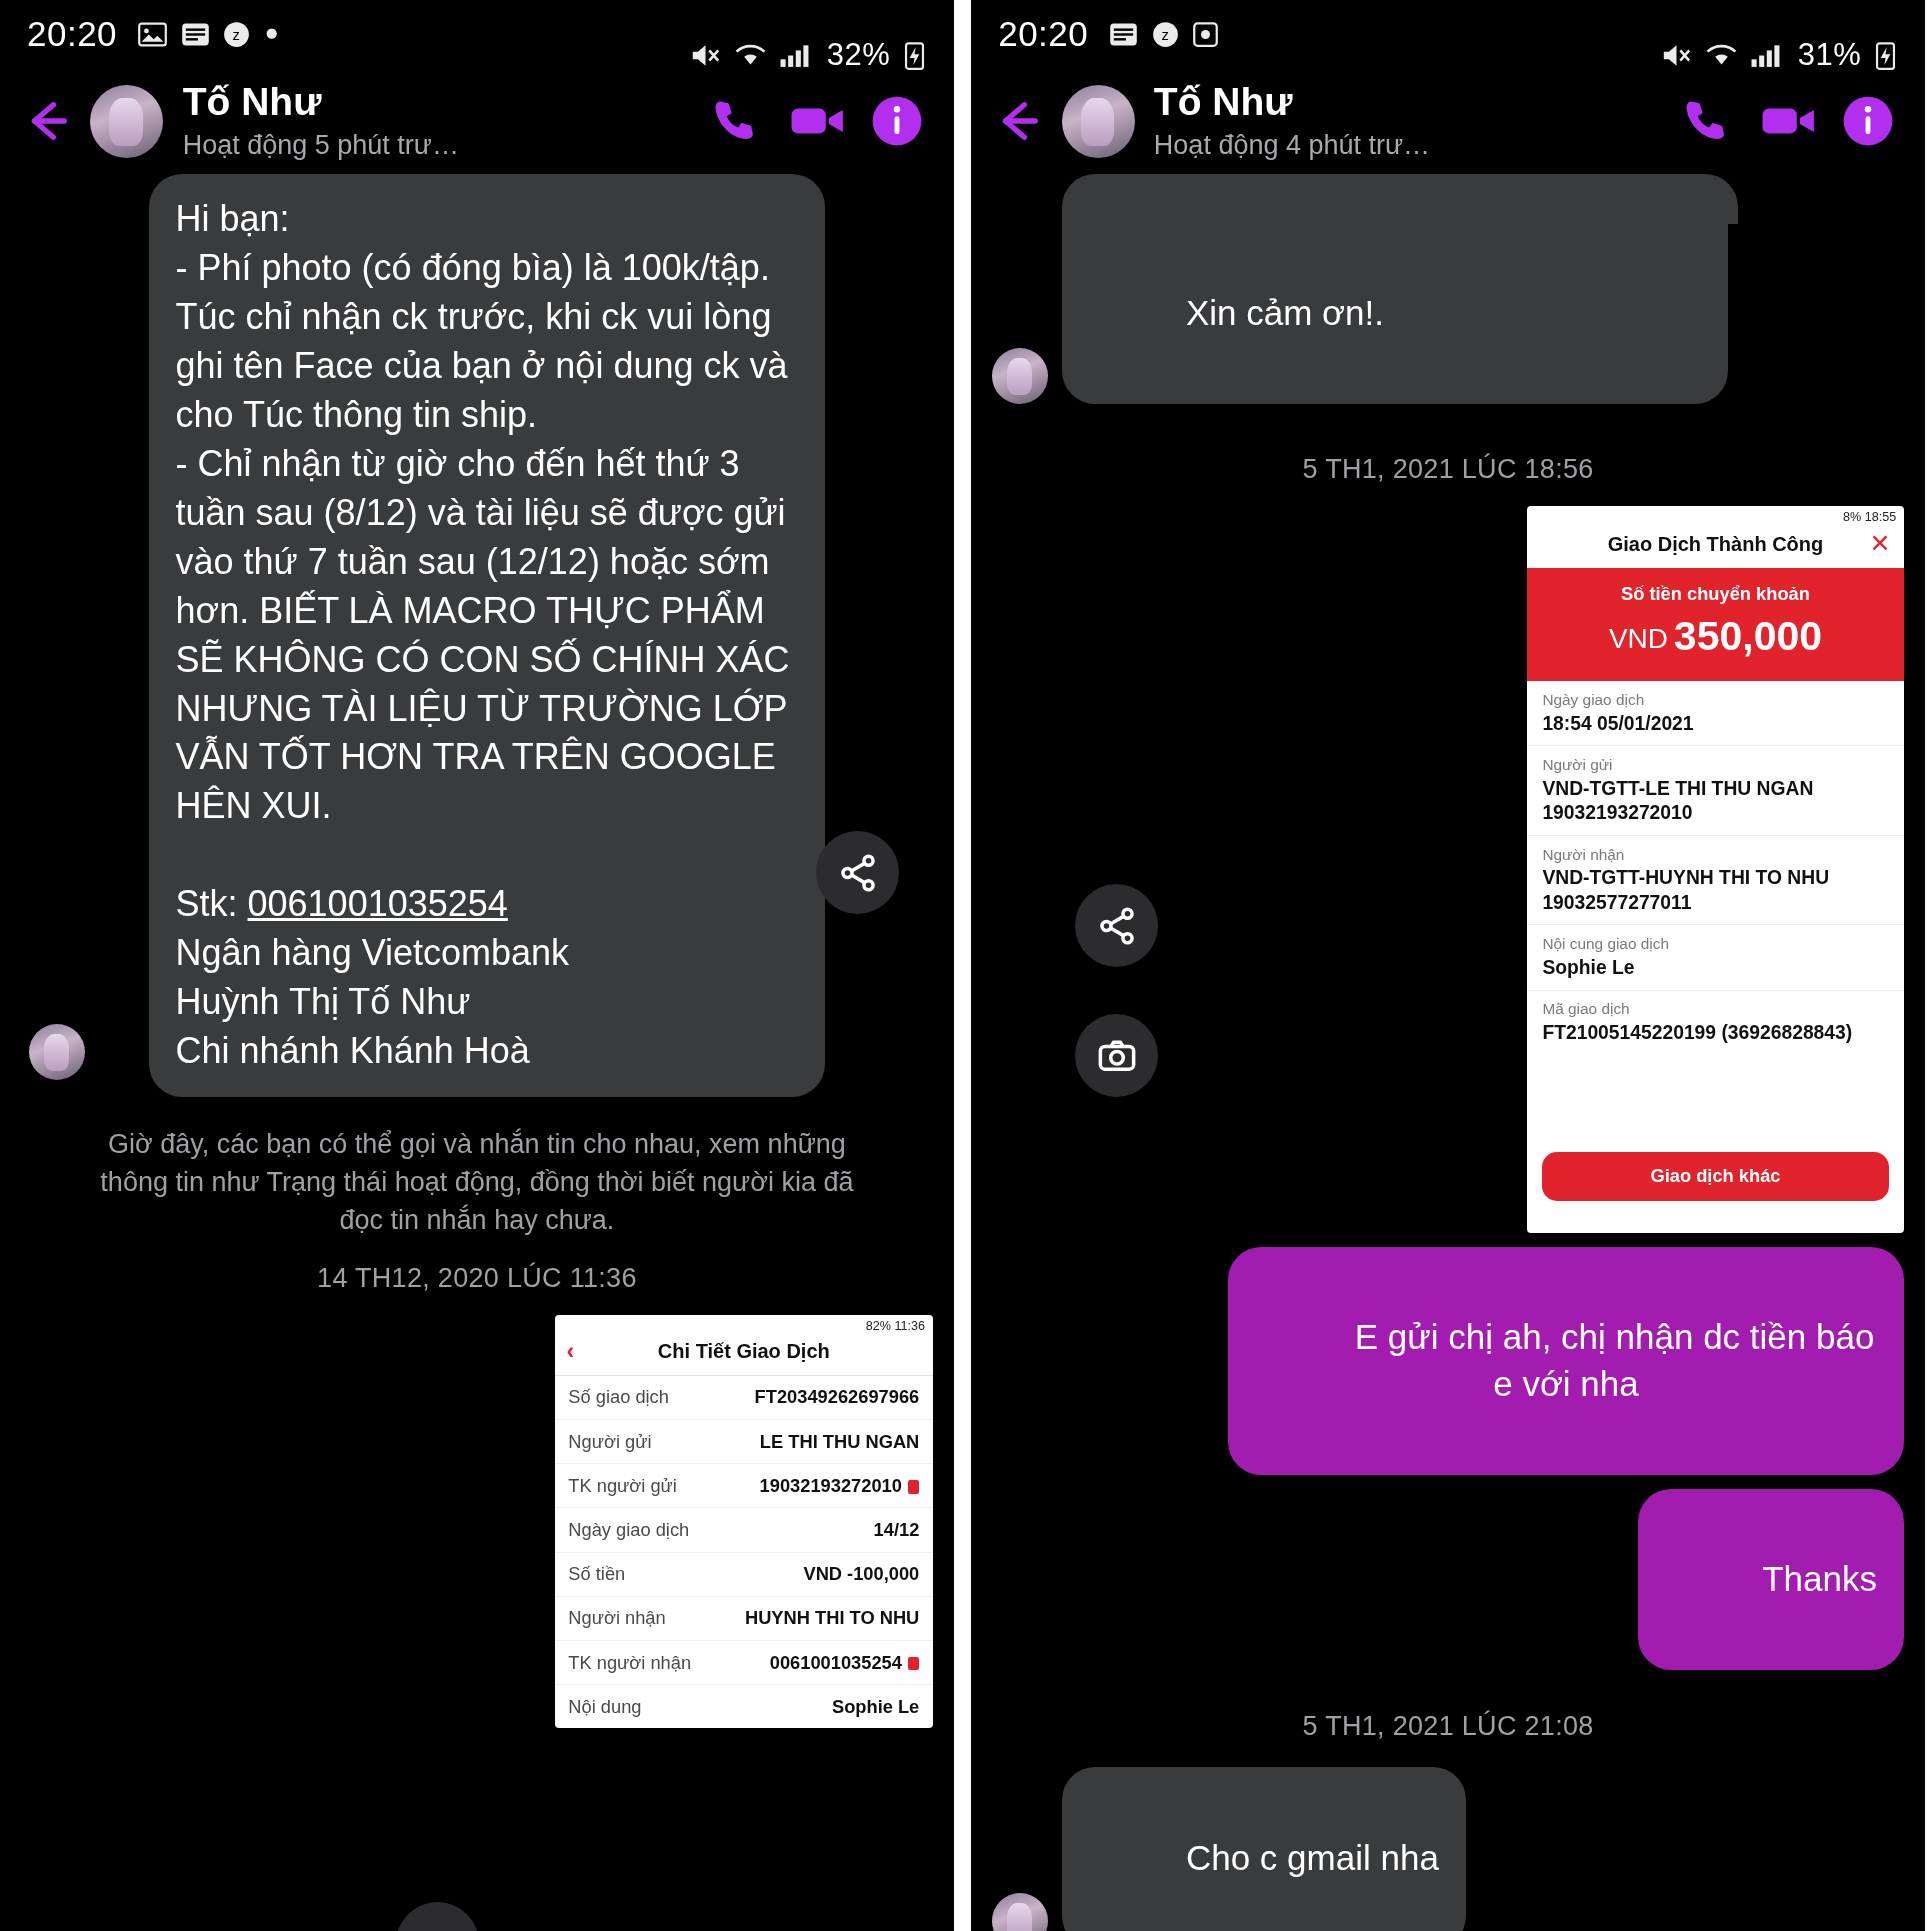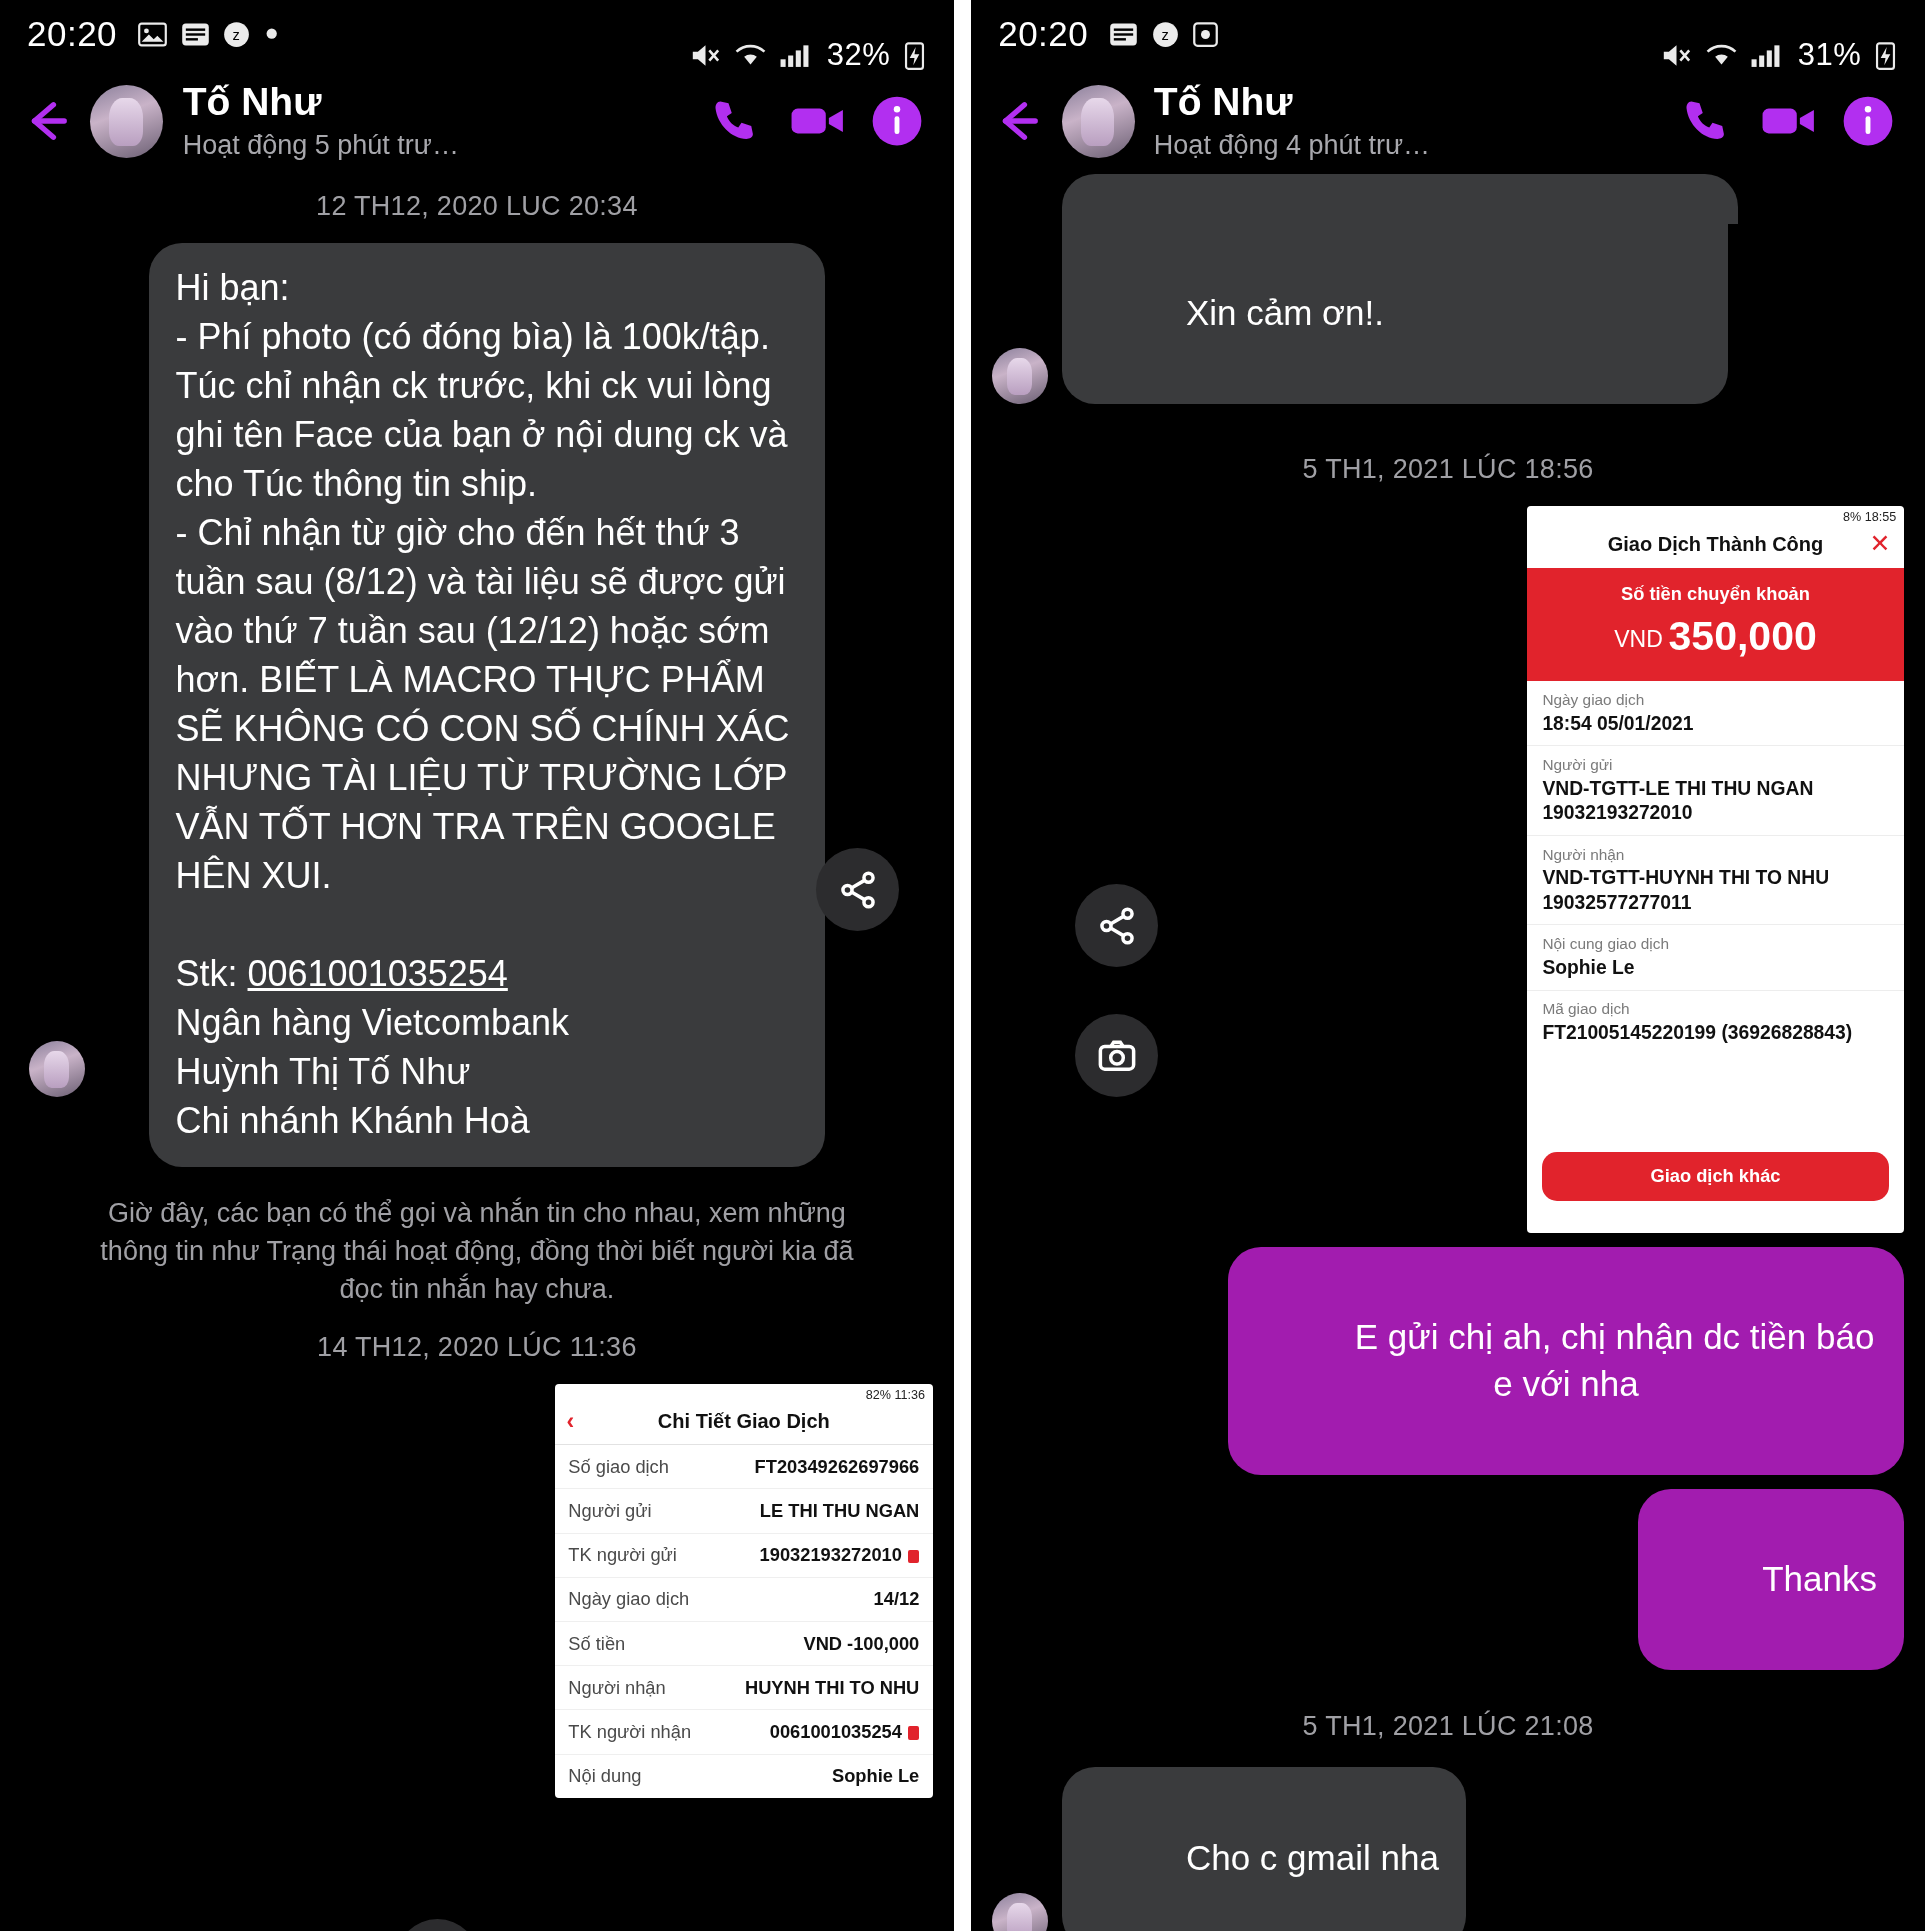--- a/index.html
+++ b/index.html
@@ -146,21 +146,21 @@
   .receipt td.k { color: #4a4a4a; text-align: left; }
   .receipt td.v { color: #111; text-align: right; font-weight: 700; }
   .receipt tr + tr td { border-top: 1px solid #efefef; }
   .copy-dot { display:inline-block; width:11.6px;height:13.5px;background:#e1232c;margin-left:5.8px;border-radius:1.9px;vertical-align:middle;}
   .red-band {
     background: #e1232c; color: #fff; text-align: center;
     padding: 15.4px 0 21px;
   }
   .red-band .lbl { font-size: 18.3px; font-weight: 700; }
   .red-band .amt { font-size: 41px; font-weight: 700; margin-top: 7.7px; }
-  .red-band .amt .cur { font-size: 23px; font-weight: 400; vertical-align: middle; margin-right: 5.8px; }
+  .red-band .amt .cur { font-size: 28px; font-weight: 400; vertical-align: middle; margin-right: 5.8px; }
   .kv { padding: 9.7px 15.4px; border-bottom: 1px solid #ededed; }
   .kv .k { font-size: 15.4px; color: #7b7b7b; }
   .kv .v { font-size: 19.3px; color: #111; font-weight: 700; margin-top: 2.9px; line-height:1.25; }
   .redbtn {
     margin: 13.5px 15.4px 15.4px;
     background: #e1232c; color: #fff;
     text-align: center; border-radius: 15px;
     padding: 13.5px 0; font-size: 18.3px; font-weight: 700;
   }
   .shot-wrap { border-radius: 3.9px; overflow: hidden; background: #fff; }
@@ -267,21 +267,20 @@
           <svg width="52" height="52" viewBox="0 0 32 32">
               <circle cx="16" cy="16" r="15" fill="#b22ff0"></circle>
               <rect x="14.5" y="13" width="3" height="11" rx="1.4" fill="#fff"></rect>
               <circle cx="16" cy="8.8" r="2" fill="#fff"></circle>
             </svg>
         </span>
       </span>
     </div>
 
     <div class="convo">
-      <div class="daystamp">12 TH12, 2020 LUC 20:34</div>
 
       <div class="row in" style="align-items:flex-end;">
         <div style="width:56px;flex:0 0 56px;"></div>
         <div class="bubble in big" style="margin-left:58px;max-width:676px;"><span>Hi bạn:
 - Phí photo (có đóng bìa) là 100k/tập. Túc chỉ nhận ck trước, khi ck vui lòng ghi tên Face của bạn ở nội dung ck và cho Túc thông tin ship.
 - Chỉ nhận từ giờ cho đến hết thứ 3 tuần sau (8/12) và tài liệu sẽ được gửi vào thứ 7 tuần sau (12/12) hoặc sớm hơn. BIẾT LÀ MACRO THỰC PHẨM SẼ KHÔNG CÓ CON SỐ CHÍNH XÁC NHƯNG TÀI LIỆU TỪ TRƯỜNG LỚP VẪN TỐT HƠN TRA TRÊN GOOGLE HÊN XUI.</span>
 
 <span>Stk:</span> <u>0061001035254</u>
 <span>Ngân hàng Vietcombank</span>
 <span>Huỳnh Thị Tố Như</span>

